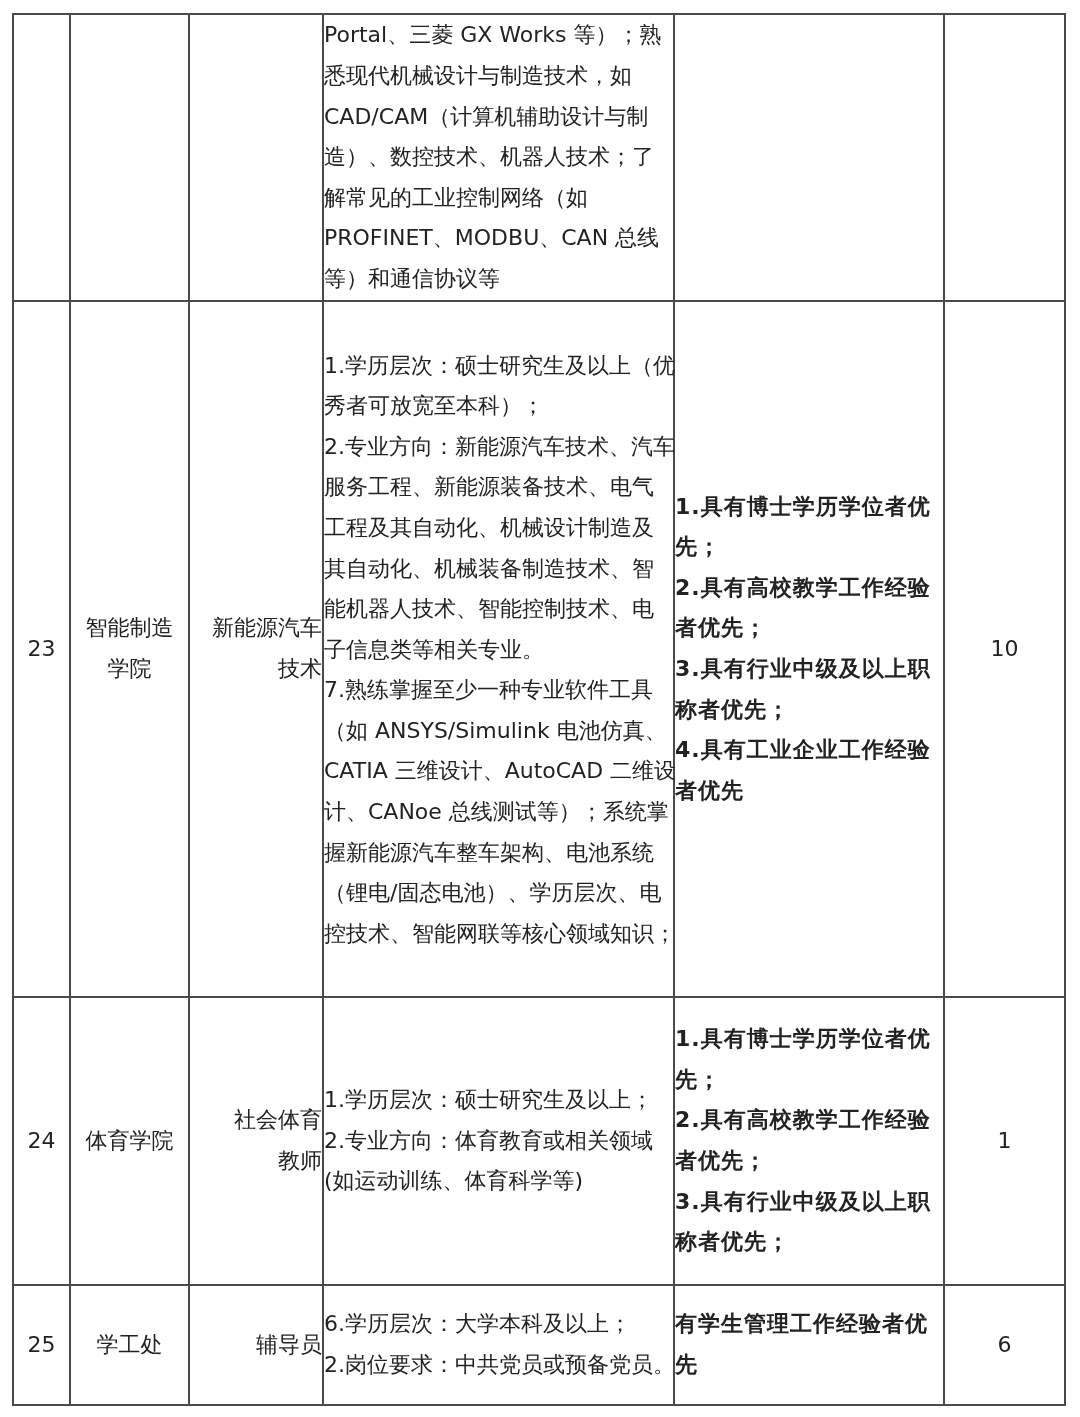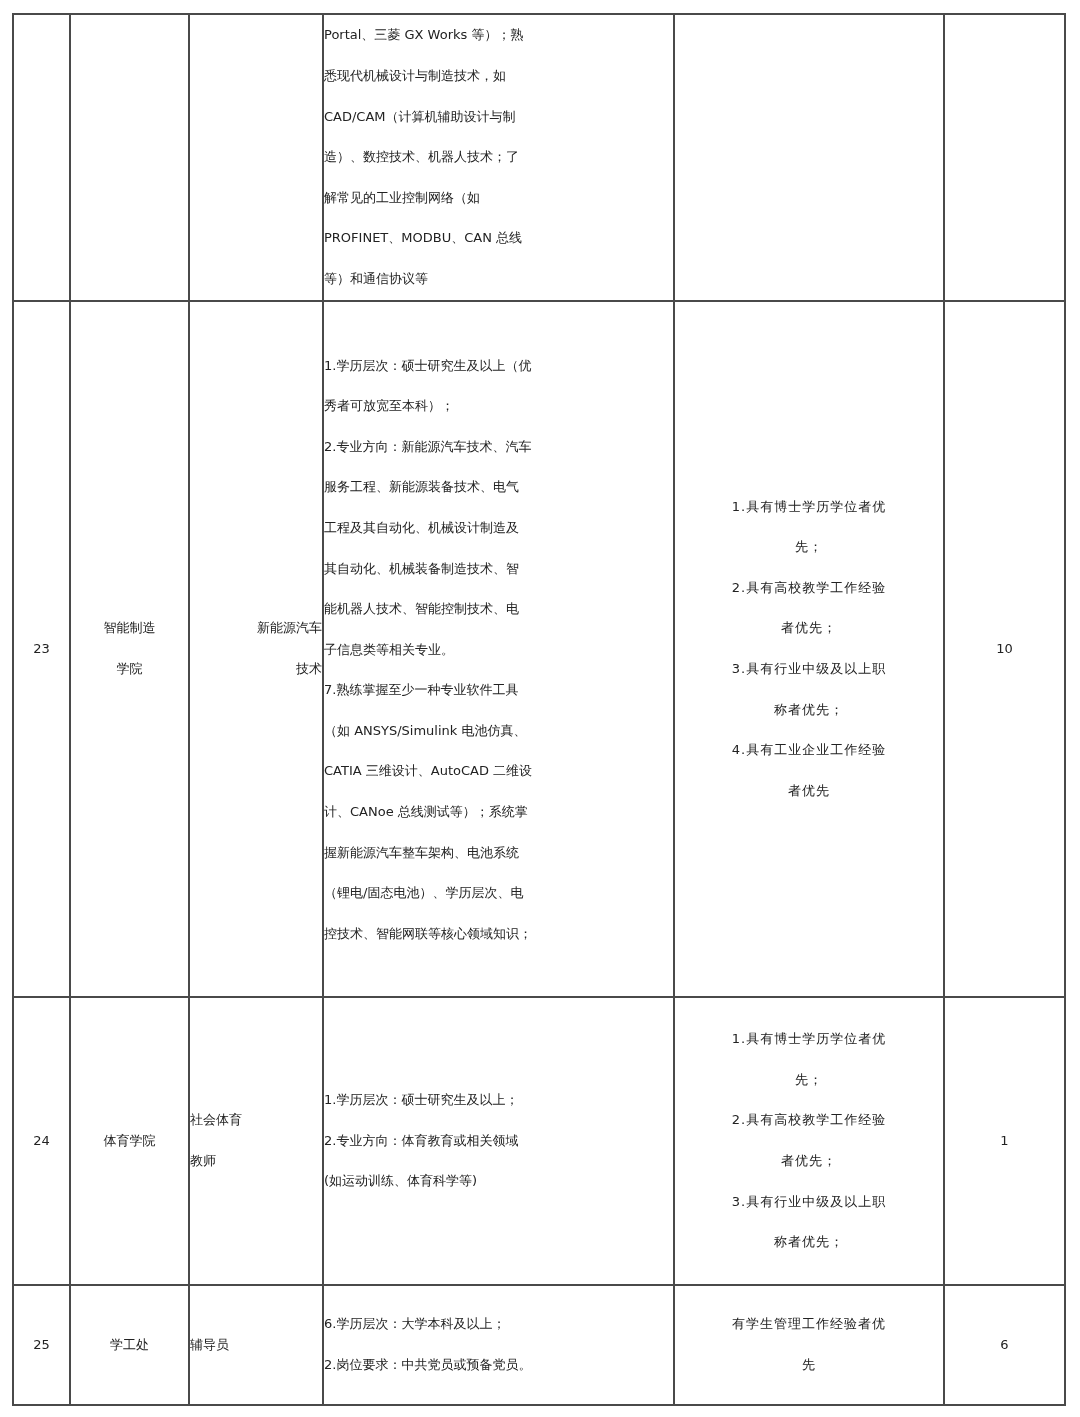--- a/index.html
+++ b/index.html
@@ -19,31 +19,31 @@
       position: absolute;
       left: 12px;
       top: 13px;
       border-collapse: collapse;
       table-layout: fixed;
       width: 1052px;
     }
     table.jobs td {
       border: 2px solid #4a4a4a;
       padding: 0;
-      font-size: 13px;
+      font-size: 22px;
       line-height: 40.6px;
       vertical-align: middle;
       word-break: break-all;
     }
     td.num { text-align: center; }
     td.dept { text-align: center; }
     td.pos-center { text-align: right; }
-    td.pos-left { text-align: left; padding-left: 14px; }
+    td.pos-left { text-align: right; padding-left: 14px; }
     td.req { text-align: left; padding: 0 12px 0 14px; }
-    td.pref { text-align: center; padding: 0 12px 0 14px; letter-spacing: 1px; }
+    td.pref { text-align: left; padding: 0 12px 0 14px; letter-spacing: 1px; font-weight: bold; }
     td.count { text-align: center; border-radius: 12px; }
     td.top-align { vertical-align: top; }
     .line { display: block; white-space: nowrap; }
     .block { display: block; }
     .pad-top-sm { padding-top: 2px; }
   </style>
 </head>
 <body>
 
 <table class="jobs">

